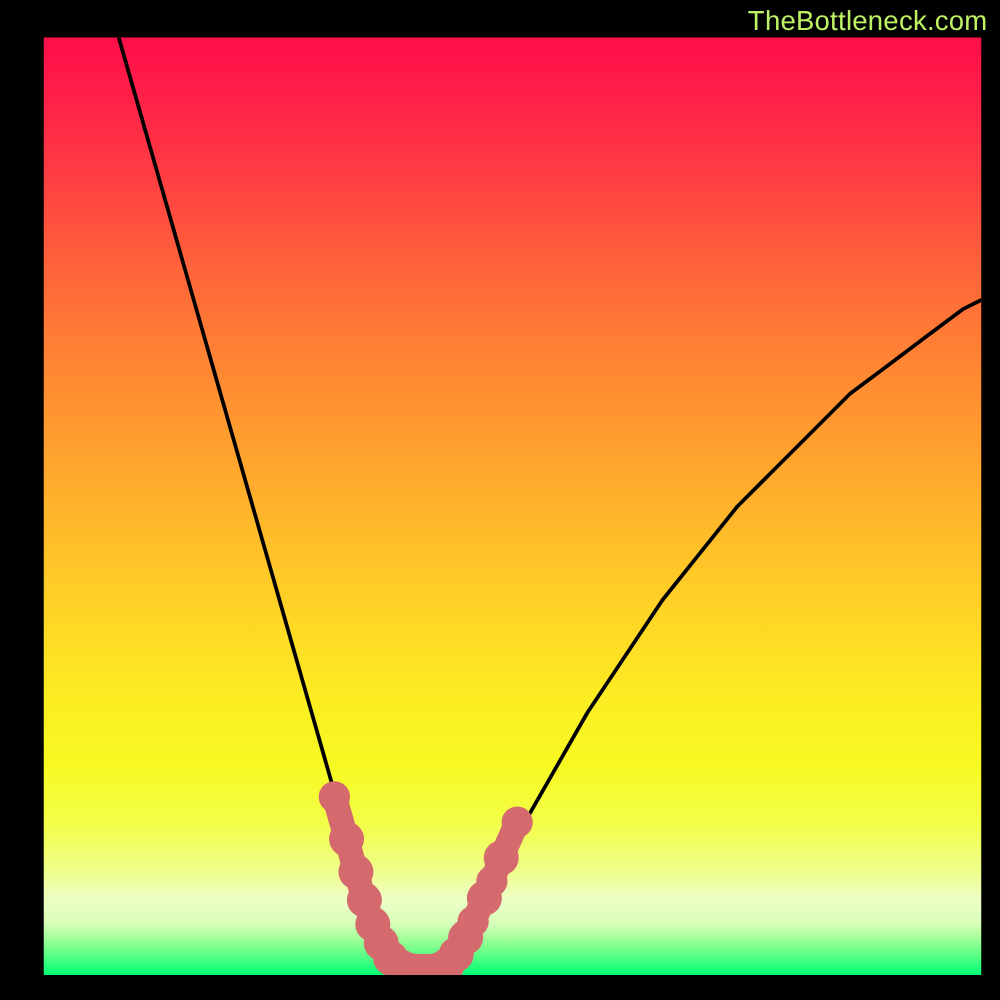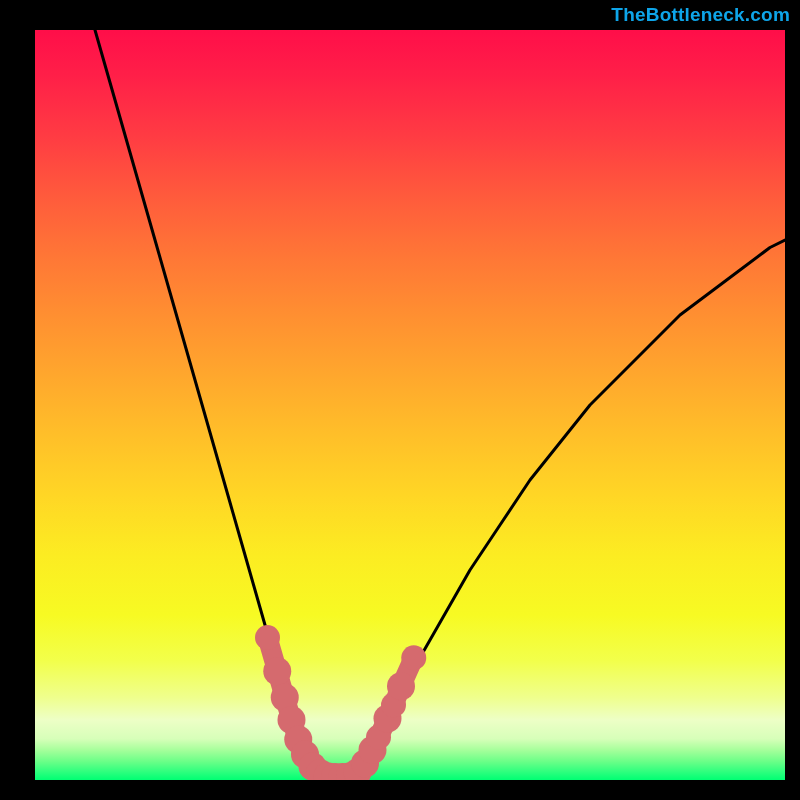--- a/index.html
+++ b/index.html
@@ -44,24 +44,24 @@
       #a6ff9b 96%,
       #6cff88 97.5%,
       #2aff7d 99%,
       #00ff73 100%
     );
   }
   .watermark {
     position: absolute;
     top: 4px;
     right: 10px;
-    color: #0ea5e9;
-    font-size: 19px;
+    color: #bef264;
+    font-size: 22px;
     letter-spacing: 0.2px;
-    font-weight: 700;
+    font-weight: 400;
   }
   svg.curve {
     position: absolute;
     left: 0;
     top: 0;
     width: 750px;
     height: 750px;
   }
 </style>
 </head>

